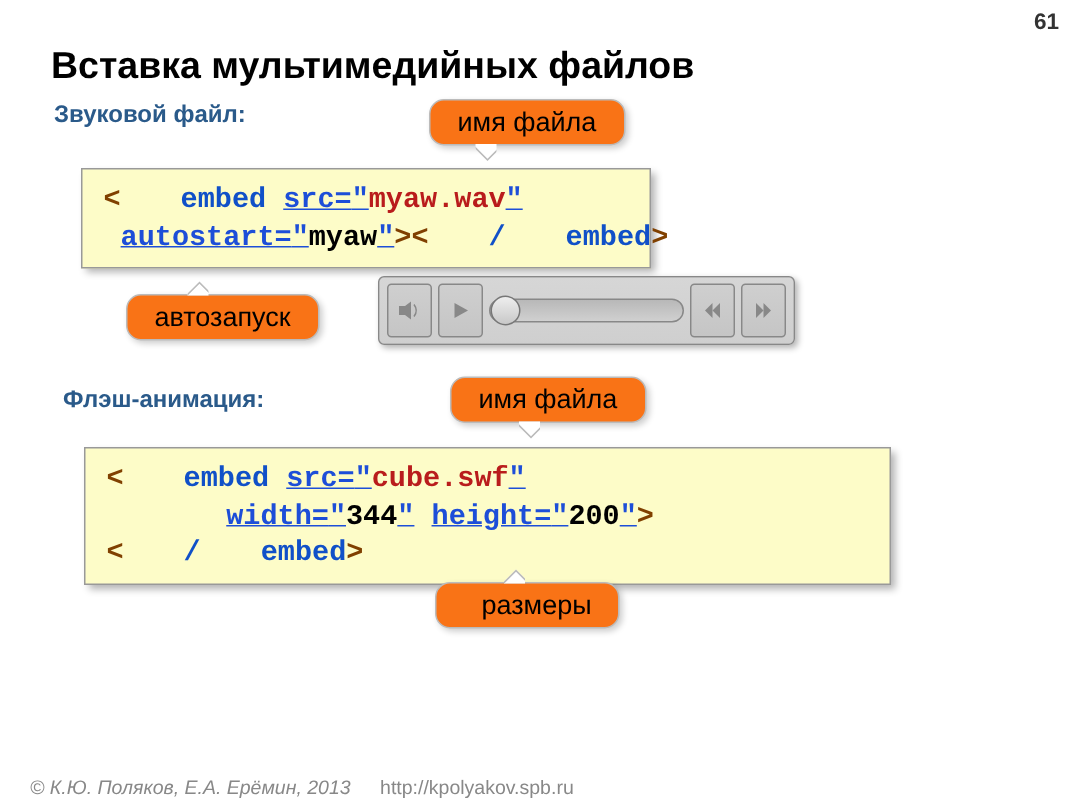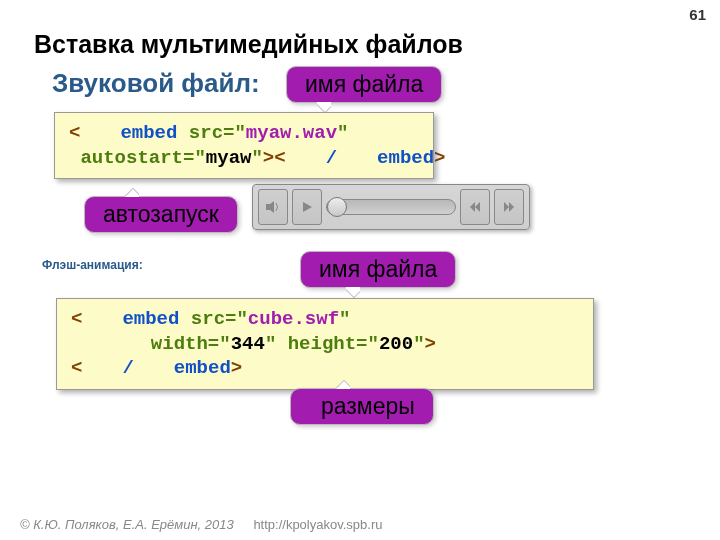--- a/index.html
+++ b/index.html
@@ -12,34 +12,34 @@
   }
   .slide-number {
     position: absolute; top: 6px; right: 14px;
     font-size: 15px; color: #333; font-weight: bold;
   }
   .title {
     position: absolute; top: 30px; left: 34px;
     font-size: 25px; font-weight: bold; color: #000;
   }
   .subtitle1 {
-    position: absolute; top: 68px; left: 52px;
-    font-size: 26px; font-weight: bold; color: #2a5a8a;
+    position: absolute; top: 68px; left: 36px;
+    font-size: 16px; font-weight: bold; color: #2a5a8a;
   }
   .subtitle2 {
     position: absolute; top: 258px; left: 42px;
-    font-size: 12px; font-weight: bold; color: #2a5a8a;
+    font-size: 16px; font-weight: bold; color: #2a5a8a;
   }
   .callout {
     position: absolute;
-    background: #a21caf;
+    background: #f97316;
     border: 1px solid #bbb;
     border-radius: 10px;
     padding: 4px 18px;
-    font-size: 23px; color: #000;
+    font-size: 18px; color: #000;
     box-shadow: 2px 2px 4px rgba(0,0,0,0.2);
   }
   .callout .tail {
     position: absolute;
     width: 14px; height: 12px;
     overflow: hidden;
   }
   .callout .tail::before {
     content: "";
     position: absolute;
@@ -70,22 +70,22 @@
     font-family: "Courier New", monospace;
     font-size: 19px; font-weight: bold;
     line-height: 1.3;
     white-space: pre;
   }
   .code1 { top: 112px; left: 54px; width: 380px; }
   .code2 { top: 298px; left: 56px; width: 538px; }
 
   .tk-punc { color: #804000; }
   .tk-tag  { color: #1050c8; margin-left: 40px; }
-  .tk-attr { color: #4d7c0f; }
-  .tk-val  { color: #a21caf; }
+  .tk-attr { color: #1d4ed8; text-decoration: underline; }
+  .tk-val  { color: #b91c1c; }
   .tk-str  { color: #000; }
 
   .player {
     position: absolute;
     top: 184px; left: 252px;
     width: 278px; height: 46px;
     background: linear-gradient(#d6d6d6,#cfcfcf);
     border: 1px solid #888;
     border-radius: 4px;
     display: flex; align-items: center; gap: 4px;

